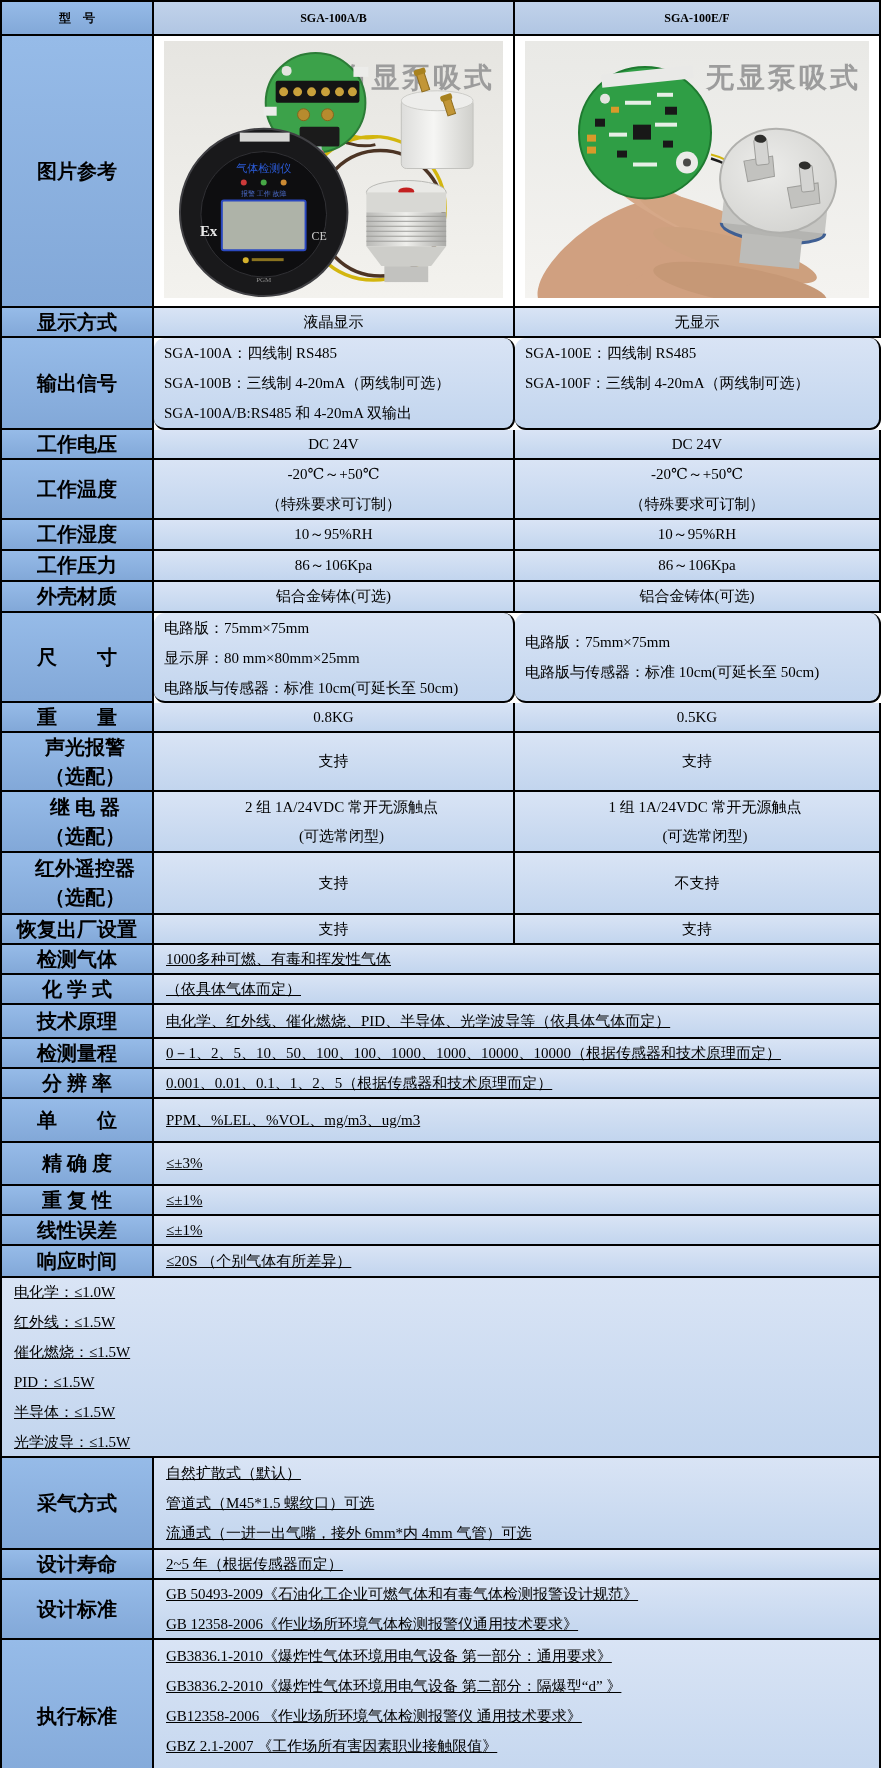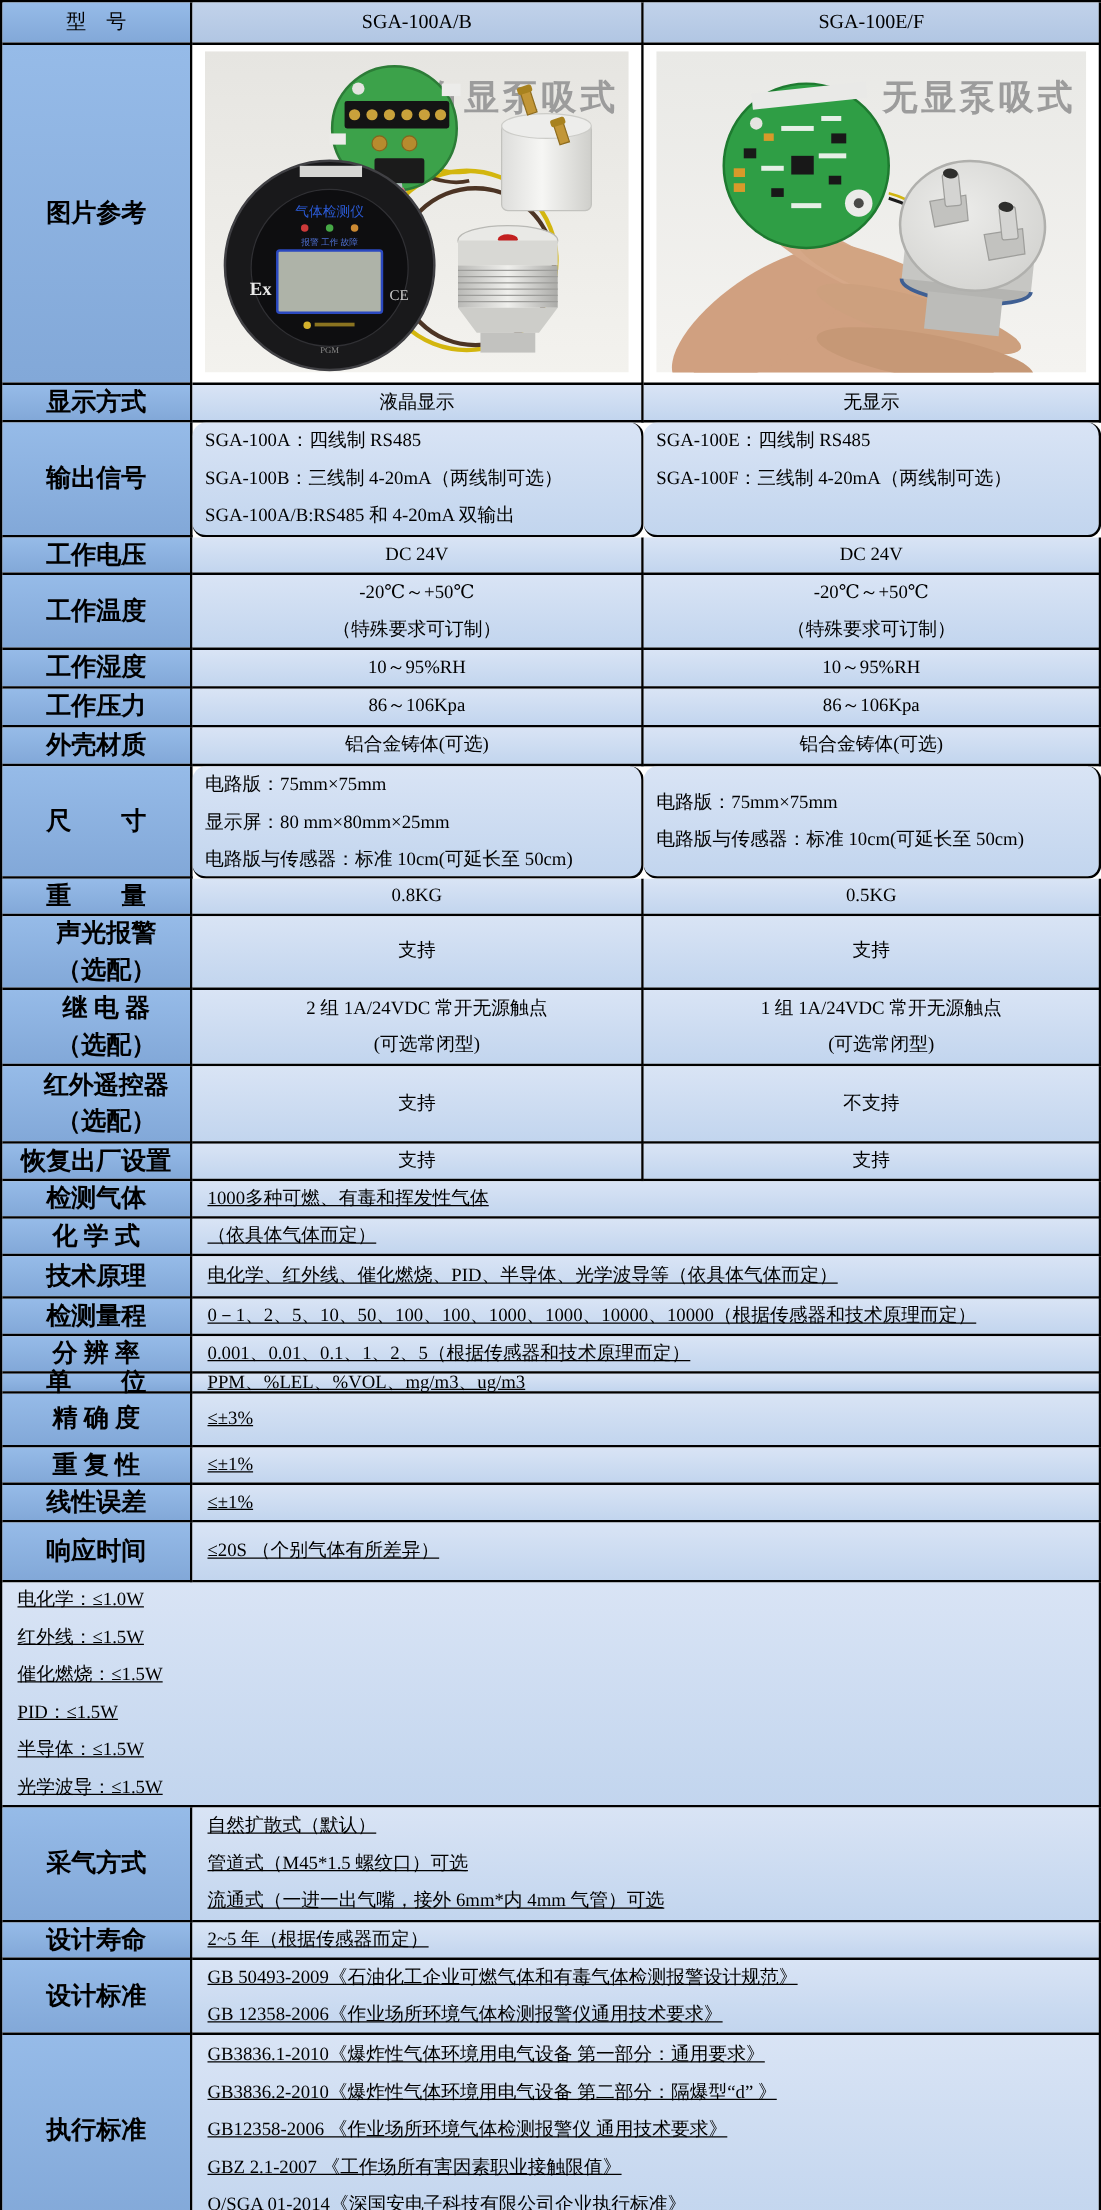--- a/index.html
+++ b/index.html
@@ -7,21 +7,21 @@
   .tbl{width:881px;box-sizing:border-box;border-left:2px solid #000;border-top:2px solid #000;}
   .row{display:flex;width:100%;box-sizing:border-box;}
   .cell{box-sizing:border-box;border-right:2px solid #000;border-bottom:2px solid #000;
         display:flex;flex-direction:column;align-items:center;justify-content:center;
         font-size:15px;line-height:1.25;background:linear-gradient(180deg,#d9e4f5 0%,#c2d5ee 100%);}
   .lbl{width:152px;flex:0 0 152px;background:linear-gradient(180deg,#96bbe8 0%,#82a8d8 100%);
        font-weight:bold;font-size:20px;text-align:center;}
   .v1{width:361px;flex:0 0 361px;}
   .v2{flex:1;}
   .vspan{flex:1;align-items:flex-start;padding-left:12px;text-decoration:underline;}
-  .hdr .cell{background:linear-gradient(180deg,#c1d2ea 0%,#b1c6e3 100%);font-weight:normal;font-size:16px;}
+  .hdr .cell{background:linear-gradient(180deg,#c1d2ea 0%,#b1c6e3 100%);font-weight:bold;font-size:12px;}
   .hdr .lbl{background:linear-gradient(180deg,#96bbe8 0%,#82a8d8 100%);}
   .photo{background:#fff;justify-content:flex-start;padding:5px 10px 8px 10px;}
   .photo svg{display:block;width:100%;height:100%;}
   .left{align-items:flex-start;padding-left:10px;border-radius:11px;}
   .topalign{justify-content:flex-start;}
   .ln{min-height:30px;display:flex;align-items:center;}
   .ln29{min-height:29px;display:flex;align-items:center;margin-left:16px;}
   .wm{font-weight:bold;letter-spacing:3px;}
 </style>
 </head>
@@ -332,37 +332,37 @@
     <div class="cell vspan">电化学、红外线、催化燃烧、PID、半导体、光学波导等（依具体气体而定）</div>
   </div>
   <div class="row" style="height:30px">
     <div class="cell lbl">检测量程</div>
     <div class="cell vspan">0－1、2、5、10、50、100、100、1000、1000、10000、10000（根据传感器和技术原理而定）</div>
   </div>
   <div class="row" style="height:30px">
     <div class="cell lbl">分 辨 率</div>
     <div class="cell vspan">0.001、0.01、0.1、1、2、5（根据传感器和技术原理而定）</div>
   </div>
-  <div class="row" style="height:16px">
+  <div class="row" style="height:44px">
     <div class="cell lbl">单　　位</div>
     <div class="cell vspan">PPM、%LEL、%VOL、mg/m3、ug/m3</div>
   </div>
   <div class="row" style="height:43px">
     <div class="cell lbl">精 确 度</div>
     <div class="cell vspan">≤±3%</div>
   </div>
   <div class="row" style="height:30px">
     <div class="cell lbl">重 复 性</div>
     <div class="cell vspan">≤±1%</div>
   </div>
   <div class="row" style="height:30px">
     <div class="cell lbl">线性误差</div>
     <div class="cell vspan">≤±1%</div>
   </div>
-  <div class="row" style="height:48px">
+  <div class="row" style="height:32px">
     <div class="cell lbl">响应时间</div>
     <div class="cell vspan">≤20S （个别气体有所差异）</div>
   </div>
 
   <div class="row" style="height:180px">
     <div class="cell vspan">
       <div class="ln">电化学：≤1.0W</div>
       <div class="ln">红外线：≤1.5W</div>
       <div class="ln">催化燃烧：≤1.5W</div>
       <div class="ln">PID：≤1.5W</div>

